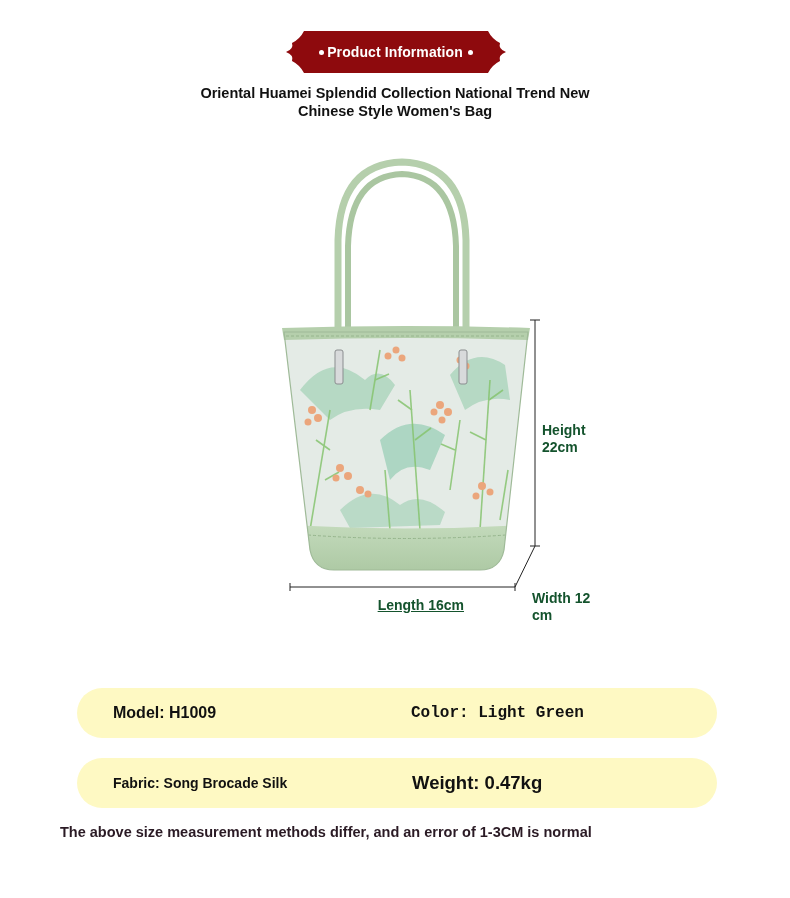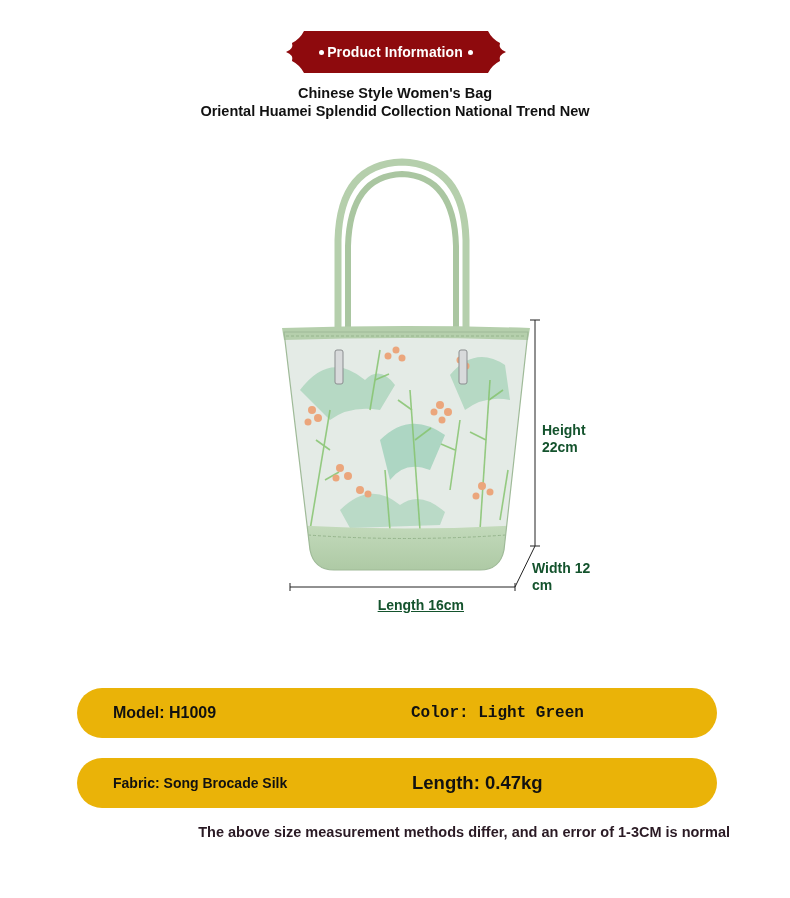--- a/index.html
+++ b/index.html
@@ -9,42 +9,42 @@
   .badge-svg { position: absolute; left: 0; top: 0; }
   .badge-text { position: absolute; left: 0; top: 0; width: 220px; height: 46px; display: flex; align-items: center; justify-content: center; color: #ffffff; font-weight: bold; font-size: 14px; letter-spacing: 0.1px; text-align: right; }
   .dot { display: inline-block; width: 5px; height: 5px; border-radius: 50%; background: #ffffff; margin: 0 3px; }
 
   .title { position: absolute; left: 95px; top: 84px; width: 600px; text-align: center; font-weight: bold; font-size: 14.5px; line-height: 18px; color: #111; }
 
   .bag-area { position: absolute; left: 270px; top: 150px; width: 300px; height: 450px; }
 
   .dim-label { position: absolute; font-weight: bold; font-size: 14px; line-height: 17px; color: #14532d; }
 
-  .info-row { position: absolute; left: 77px; width: 640px; height: 50px; border-radius: 25px; background: #eab308; }
+  .info-row { position: absolute; left: 77px; width: 640px; height: 50px; border-radius: 25px; background: #fef9c3; }
   .info-cell { position: absolute; top: 0; height: 50px; display: flex; align-items: center; font-weight: bold; color: #111; }
 
-  .note { position: absolute; left: 60px; top: 824px; width: 670px; text-align: right; font-weight: bold; font-size: 14.5px; color: #2a1a24; }
+  .note { position: absolute; left: 60px; top: 824px; width: 670px; text-align: left; font-weight: bold; font-size: 14.5px; color: #2a1a24; }
 </style>
 </head>
 <body>
 
 <div class="badge-wrap">
   <svg class="badge-svg" width="220" height="46" viewBox="0 0 220 46">
     <path d="M18,2 L202,2 Q206,10 214,14 Q212,20 220,23 Q212,26 214,32 Q206,36 202,44 L18,44 Q14,36 6,32 Q8,26 0,23 Q8,20 6,14 Q14,10 18,2 Z" fill="#8e0a0d"></path>
   </svg>
   <div class="badge-text">
     <span class="dot"></span>
     <span>Product Information</span>
     <span class="dot" style="margin-left:5px"></span>
   </div>
 </div>
 
 <div class="title">
+  <div>Oriental Huamei Splendid Collection National Trend New</div>
   <div>Chinese Style Women's Bag</div>
-  <div>Oriental Huamei Splendid Collection National Trend New</div>
 </div>
 
 <div class="bag-area">
   <svg width="300" height="450" viewBox="0 0 300 450">
     <defs>
       <clipPath id="bodyClip">
         <path d="M14,182 L258,182 L234,400 Q230,420 210,420 L64,420 Q44,420 40,400 Z"></path>
       </clipPath>
       <linearGradient id="baseGrad" x1="0" y1="0" x2="0" y2="1">
         <stop offset="0" stop-color="#c3dabb"></stop>
@@ -125,28 +125,28 @@
     <line x1="20" y1="437" x2="245" y2="437" stroke="#222" stroke-width="1"></line>
     <line x1="20" y1="433" x2="20" y2="441" stroke="#222" stroke-width="1"></line>
     <line x1="245" y1="433" x2="245" y2="441" stroke="#222" stroke-width="1"></line>
   </svg>
 </div>
 
 <div class="dim-label" style="left:542px; top:422px;">
   <div>Height</div>
   <div>22cm</div>
 </div>
-<div class="dim-label" style="left:532px; top:560px;">
+<div class="dim-label" style="left:532px; top:590px;">
   <div>Width 12</div>
   <div>cm</div>
 </div>
 <div class="dim-label" style="left:340px; top:597px; width:124px; text-align:right;text-decoration:underline;">Length 16cm</div>
 
 <div class="info-row" style="top:688px;">
   <div class="info-cell" style="left:36px; font-size:16px;">Model: H1009</div>
   <div class="info-cell" style="left:334px; font-size:16px;font-family:Liberation Mono, monospace;">Color: Light Green</div>
 </div>
 <div class="info-row" style="top:758px;">
   <div class="info-cell" style="left:36px; font-size:14px;text-align:right;">Fabric: Song Brocade Silk</div>
-  <div class="info-cell" style="left:335px; font-size:18.5px;">Length: 0.47kg</div>
+  <div class="info-cell" style="left:335px; font-size:18.5px;">Weight: 0.47kg</div>
 </div>
 
 <div class="note">The above size measurement methods differ, and an error of 1-3CM is normal</div>
 
 </body></html>

